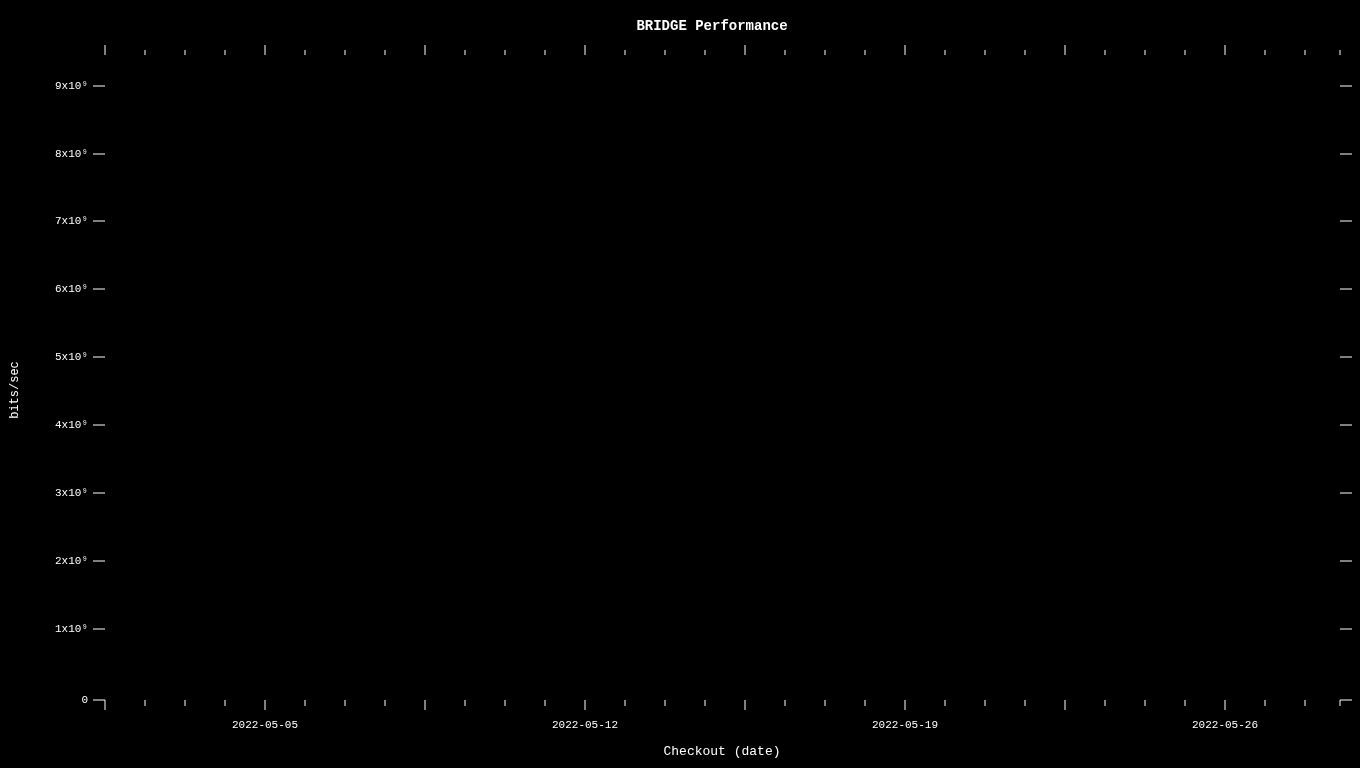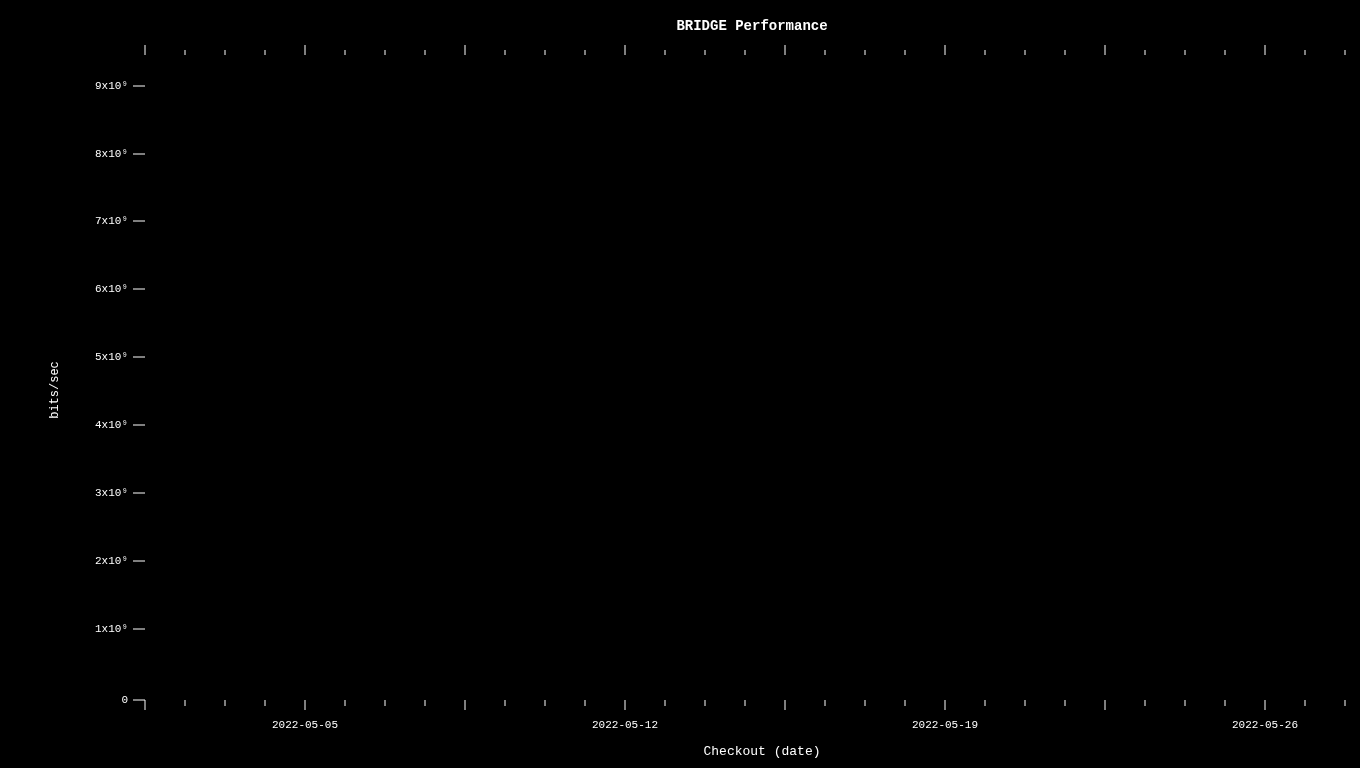--- a/index.html
+++ b/index.html
@@ -10,21 +10,20 @@
       width: 1360px;
       height: 768px;
       overflow: hidden;
       position: relative;
     }
     .chart-container {
       position: absolute;
       top: 0; left: 0;
       width: 1360px;
       height: 716px;
-      padding-left: 40px;
     }
     svg {
       width: 1360px;
       height: 768px;
     }
     text {
       fill: #ffffff;
       font-family: 'Courier New', monospace;
     }
   </style>

